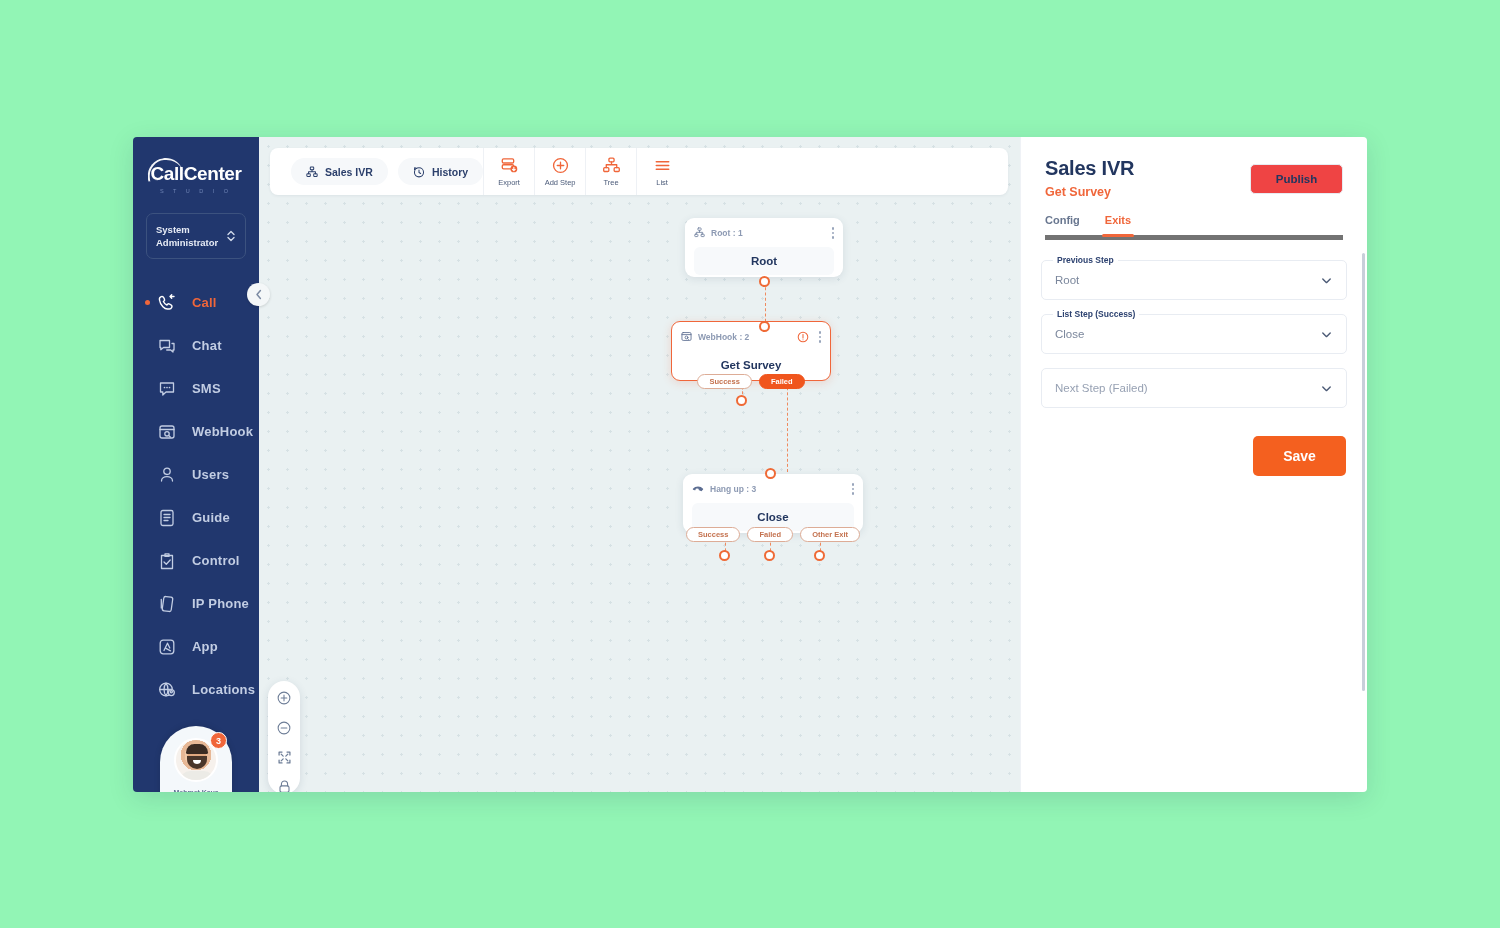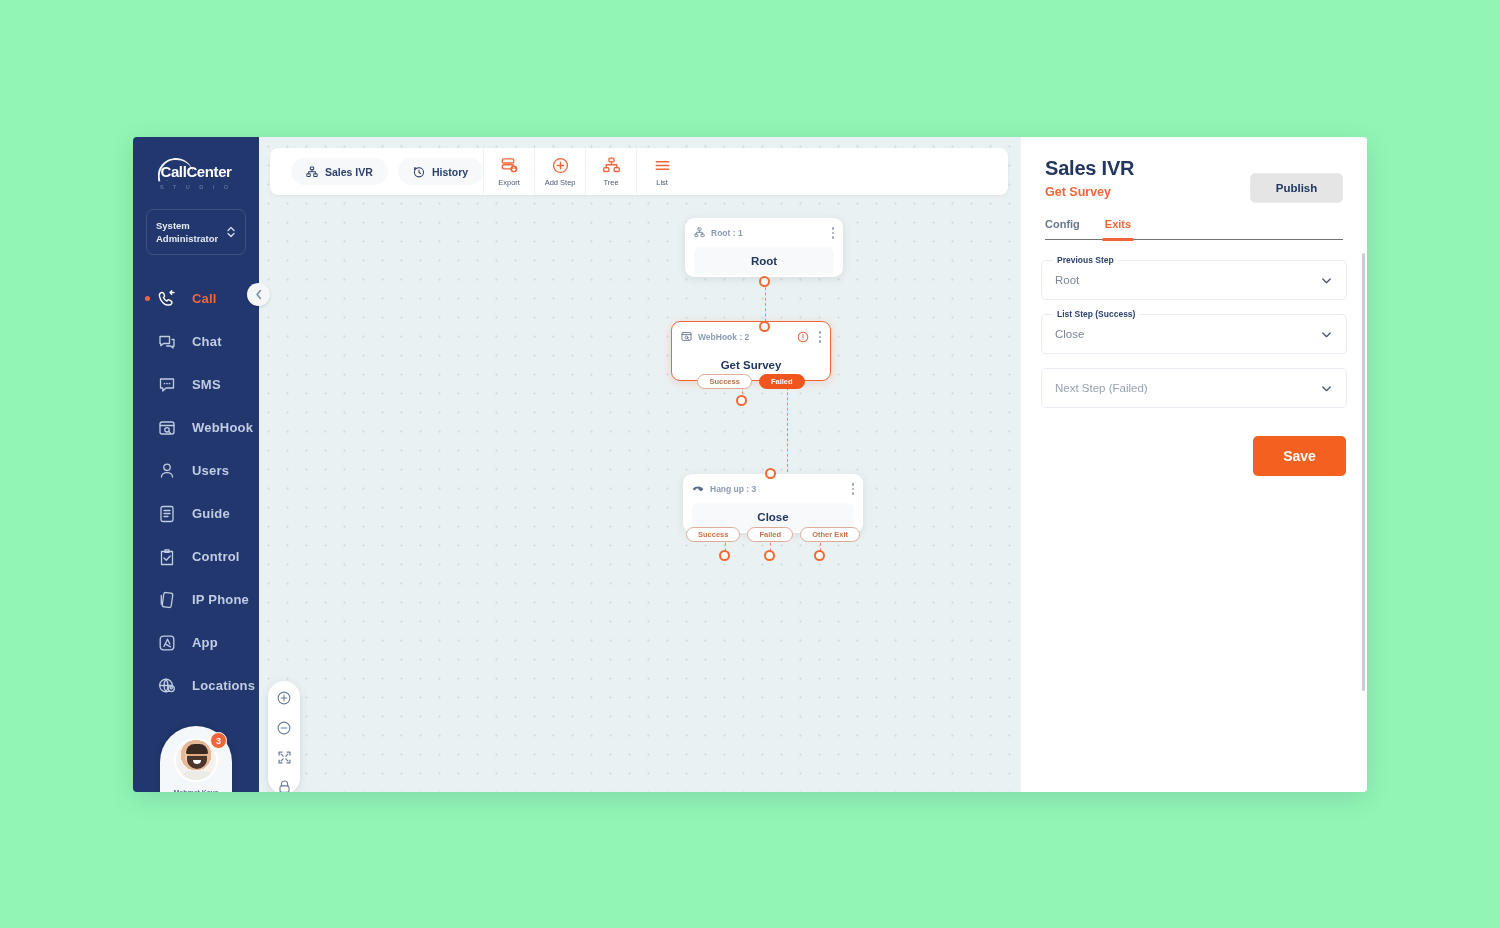--- a/index.html
+++ b/index.html
@@ -31,21 +31,21 @@
     background: #21376e;
     position: relative;
     flex: 0 0 126px;
     color: #cfd8ea;
   }
   .brand {
     padding: 26px 0 0 0;
     text-align: center;
   }
   .brand-logo {
-    font-size: 15px;
+    font-size: 19px;
     font-weight: bold;
     color: #ffffff;
     letter-spacing: -0.4px;
     position: relative;
     display: inline-block;
   }
   .brand-logo .arc {
     position: absolute;
     left: -3px; top: -5px;
     width: 36px; height: 22px;
@@ -367,36 +367,36 @@
     letter-spacing: -.2px;
   }
   .rp-sub {
     font-size: 12.5px;
     color: #f0663a;
     font-weight: bold;
     margin-top: 5px;
   }
   #publish-button {
     margin-left: auto;
-    margin-top: 16px;
+    margin-top: 7px;
     width: 93px; height: 30px;
-    background: #e5e5e5;
+    background: #ef4444;
     border: 1px solid #e7ebf1;
     border-radius: 5px;
     font-size: 11.5px;
     font-weight: bold;
     color: #22365f;
     cursor: pointer;
     font-family: inherit;
   }
   .rp-tabs {
     margin: 15px 24px 0 24px;
     display: flex;
     gap: 25px;
-    border-bottom: 1px solid #737373;
+    border-bottom: 5px solid #737373;
     position: relative;
   }
   .rp-tab {
     font-size: 11px;
     font-weight: bold;
     color: #68768f;
     padding-bottom: 9px;
     cursor: pointer;
     position: relative;
   }

